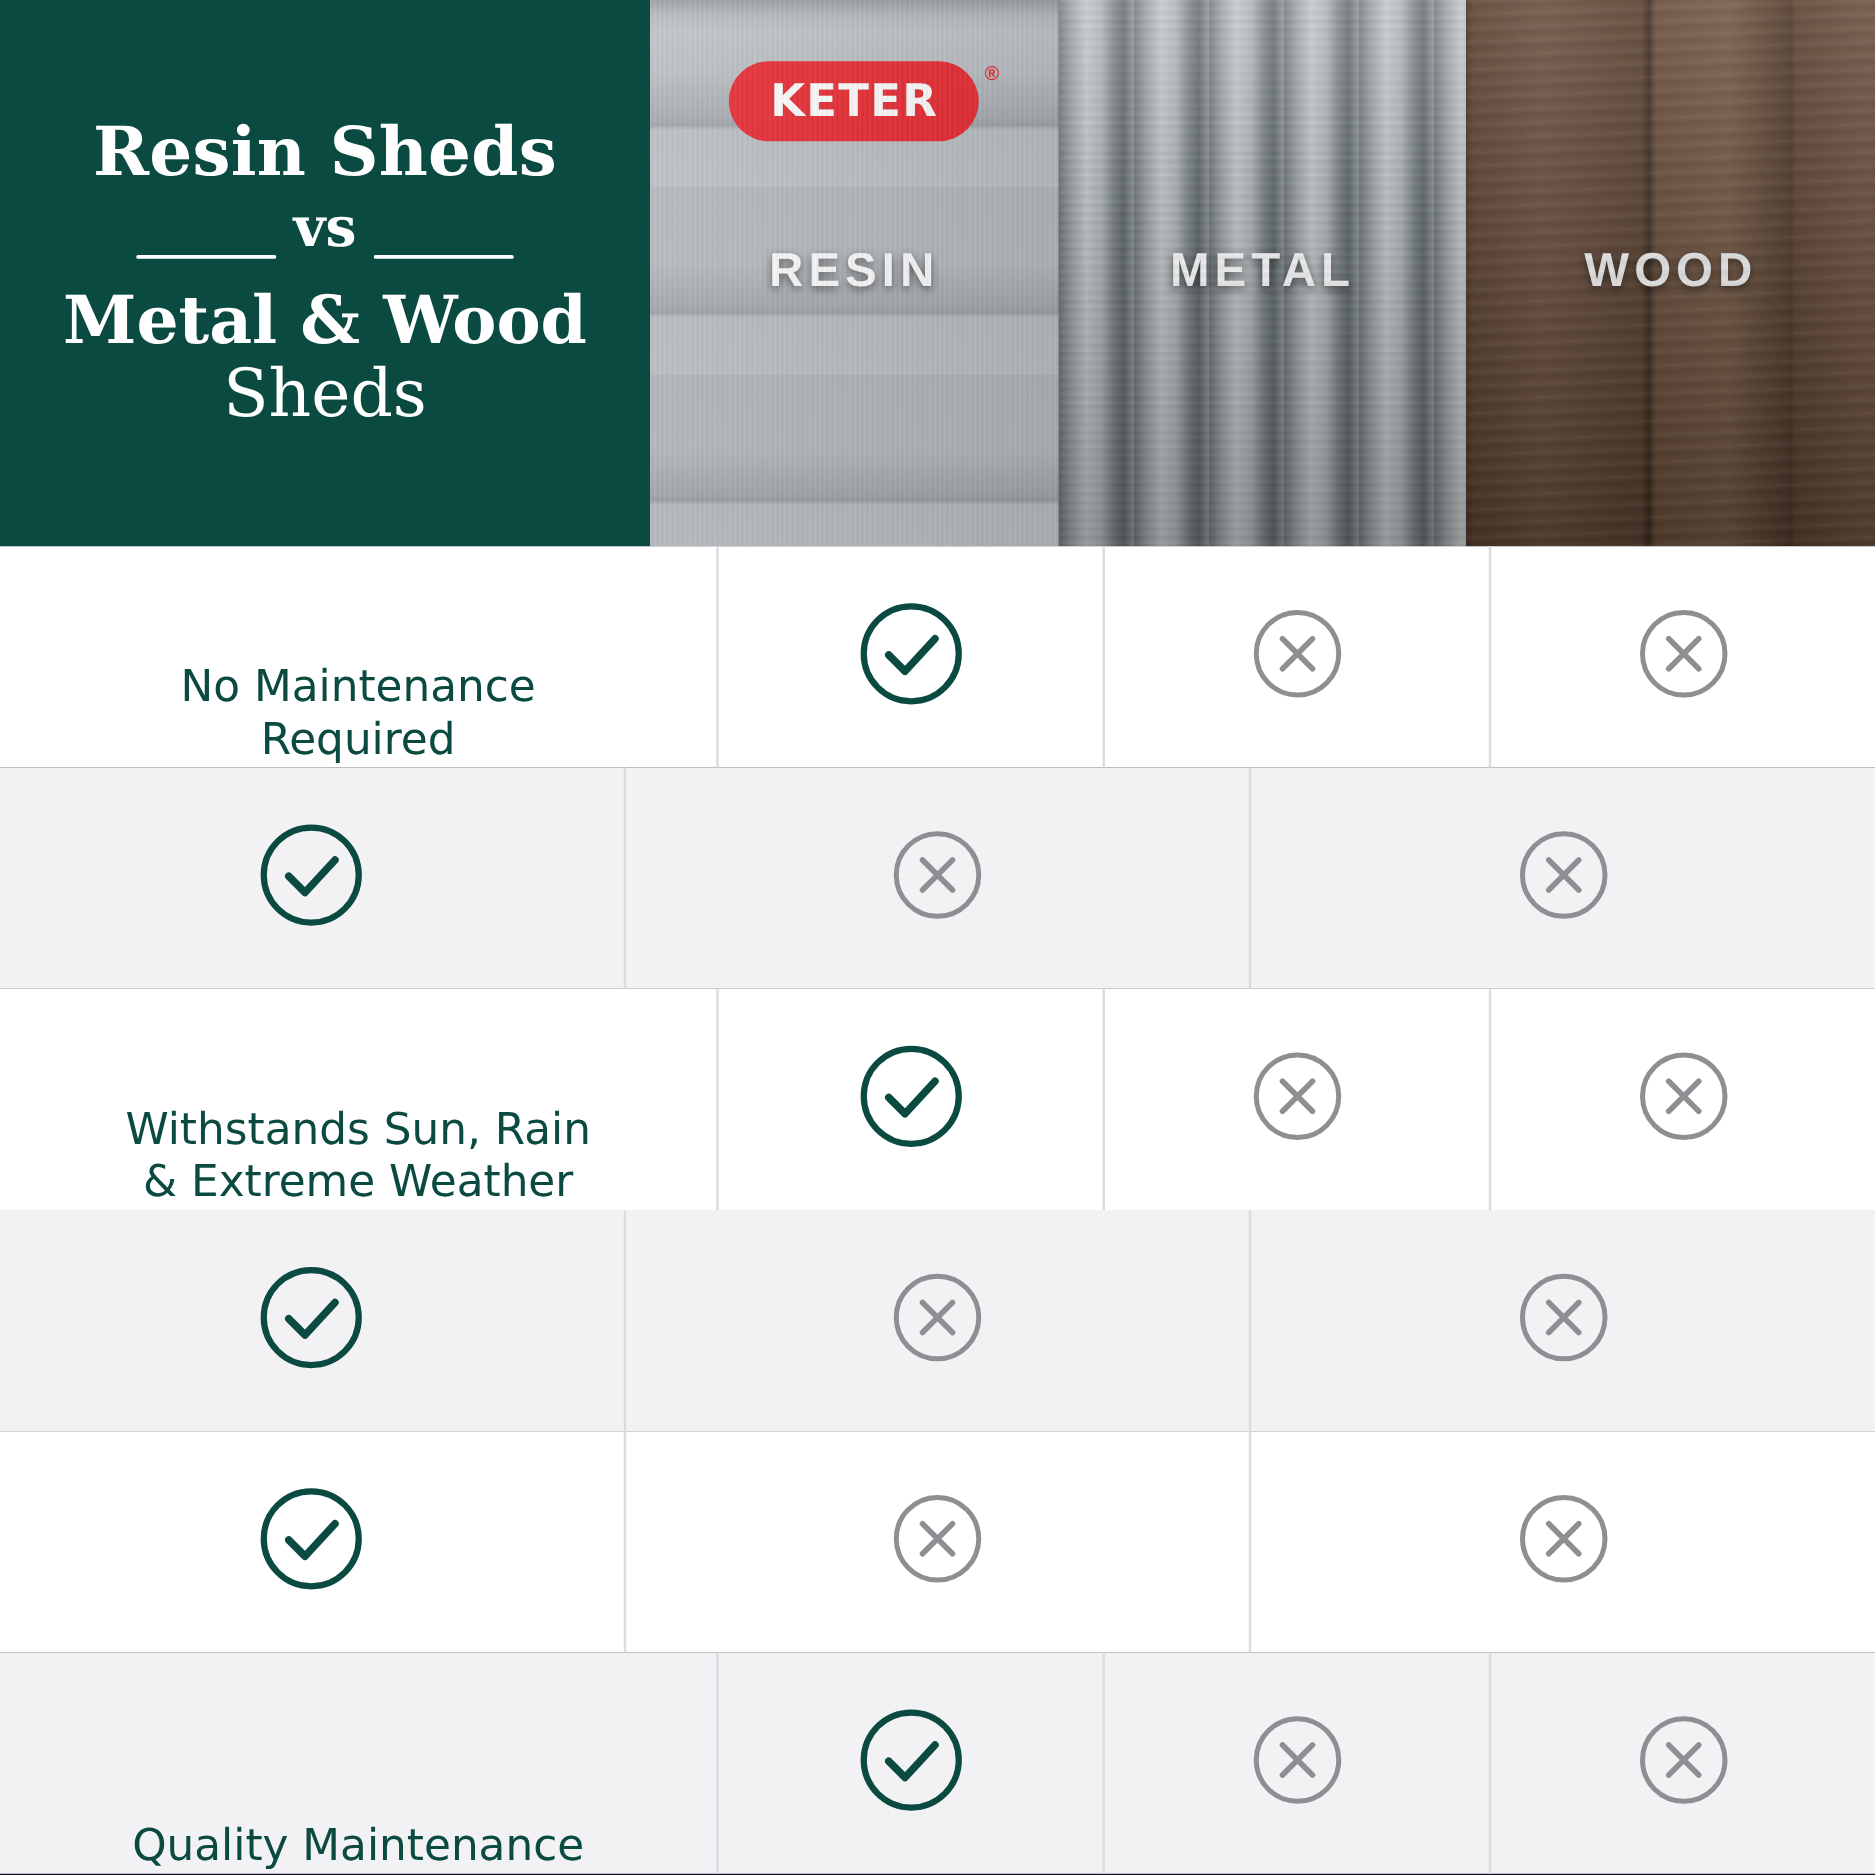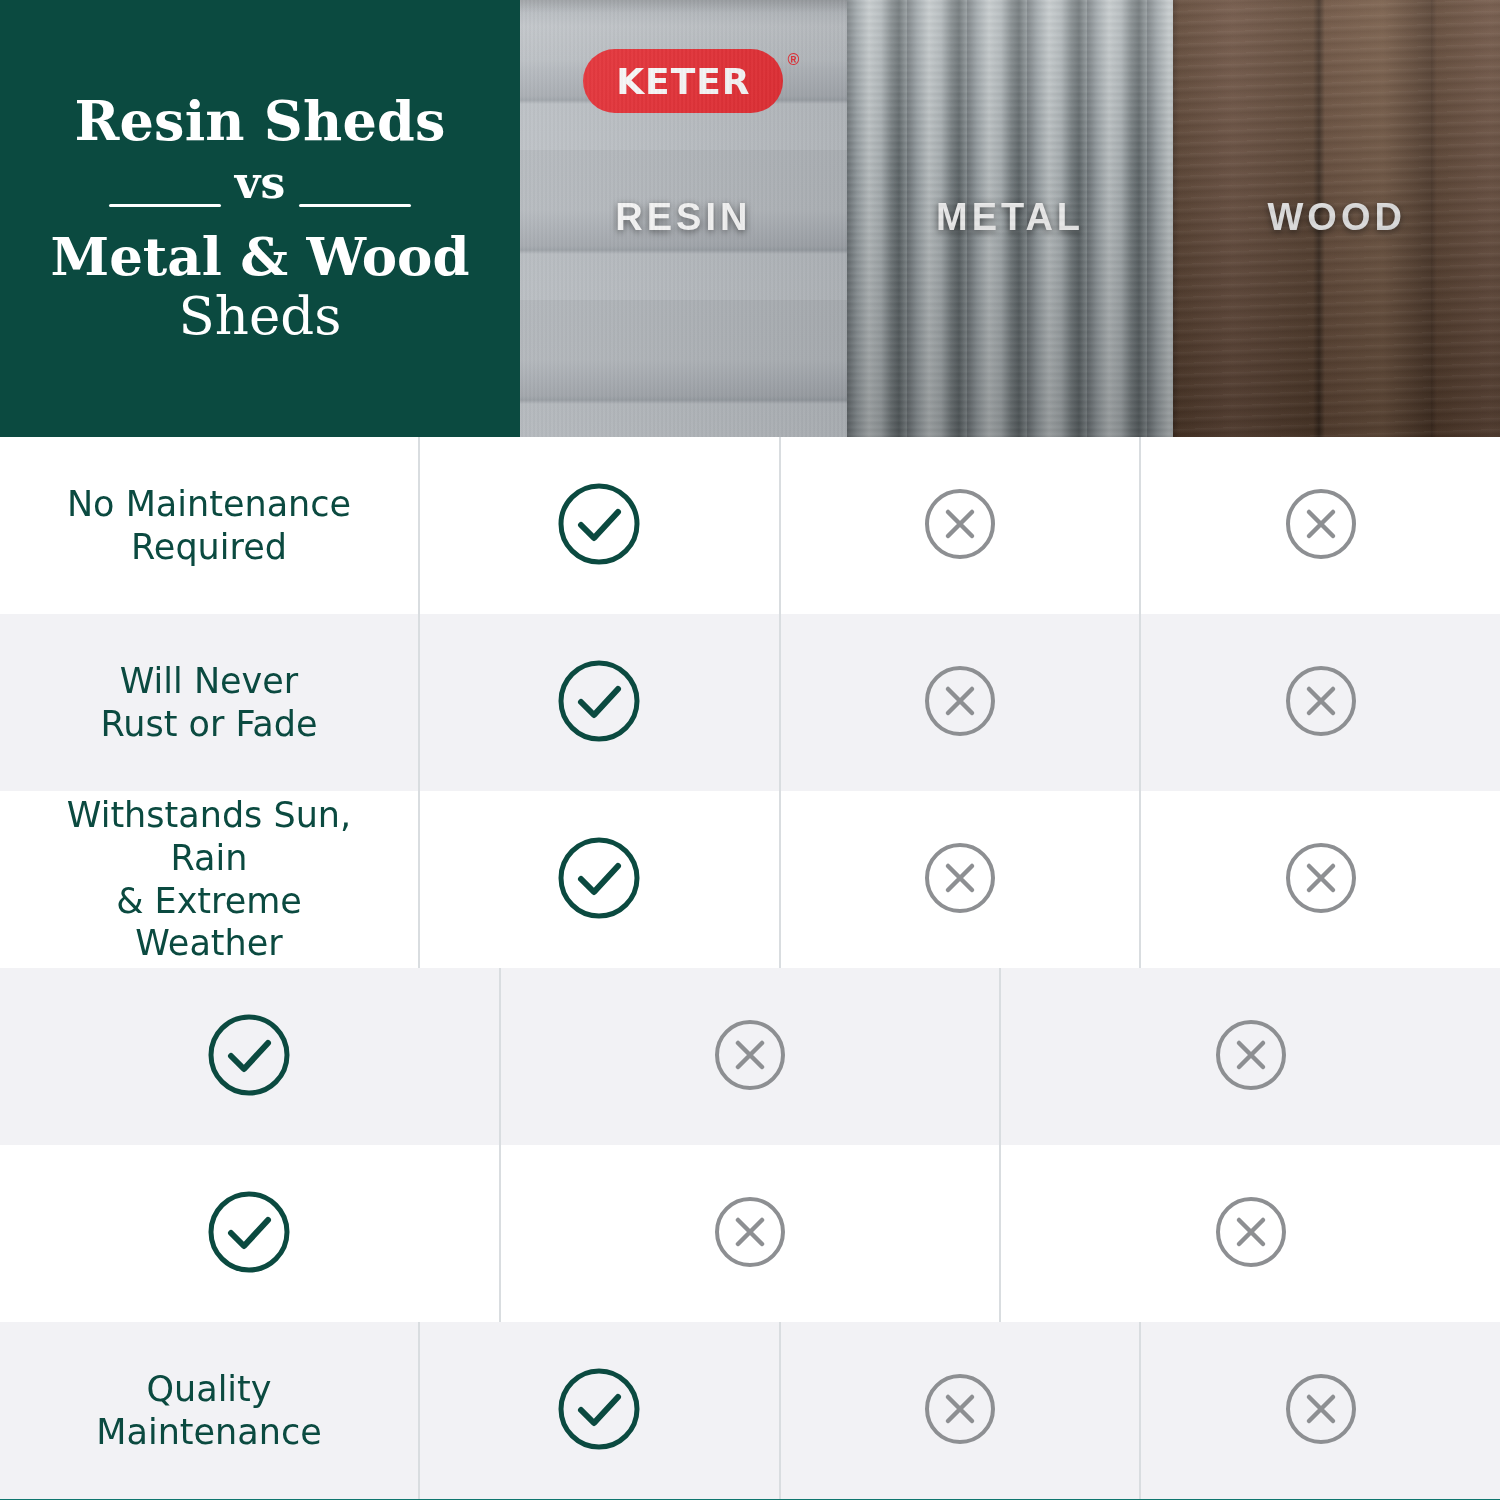--- a/index.html
+++ b/index.html
@@ -10,21 +10,21 @@
   body {
     width: 1500px;
     height: 1500px;
     font-family: "Liberation Sans", sans-serif;
     overflow: hidden;
   }
   .sheet {
     position: relative;
     width: 1500px;
     height: 1500px;
-    background: #0f766e;
+    background: #0f172a;
   }
 
   
   .header {
     position: relative;
     display: flex;
     height: 437px;
     width: 100%;
   }
   .header-title-cell {
@@ -186,23 +186,23 @@
   .row {
     display: flex;
     height: 177px;
     width: 100%;
     box-sizing: border-box;
   }
   .row.odd { background: #ffffff; }
   .row.even { background: #f2f2f5; }
 
   .cell-label {
-    width: 420px;
-    display: flex;
-    align-items: center;
+    width: 575px;
+    display: flex;
+    align-items: flex-end;
     justify-content: center;
     box-sizing: border-box;
     padding: 0 40px;
     border-right: 2px solid #d9dde0;
   }
   .cell-label-text {
     color: #0b4a40;
     font-size: 35px;
     line-height: 1.22;
     text-align: center;
@@ -279,24 +279,20 @@
             </svg></span>
         </div>
         <div class="cell-mark">
           <span class="mark-no"><svg width="80" height="80" viewBox="0 0 80 80" aria-hidden="true">
               <circle cx="40" cy="40" r="33" fill="none" stroke="#8d8f92" stroke-width="4"></circle>
               <path d="M28 28 L52 52 M52 28 L28 52" fill="none" stroke="#8d8f92" stroke-width="4.5" stroke-linecap="round"></path>
             </svg></span>
         </div>
       </div>
       <div class="row even">
-        <div class="cell-label">
-          <div class="cell-label-text">Will Never
-Rust or Fade</div>
-        </div>
         <div class="cell-mark">
           <span class="mark-yes"><svg width="88" height="88" viewBox="0 0 88 88" aria-hidden="true">
               <circle cx="44" cy="44" r="38" fill="none" stroke="#0b4a40" stroke-width="5"></circle>
               <path d="M26 45 L39 58 L63 32" fill="none" stroke="#0b4a40" stroke-width="6" stroke-linecap="round" stroke-linejoin="round"></path>
             </svg></span>
         </div>
         <div class="cell-mark">
           <span class="mark-no"><svg width="80" height="80" viewBox="0 0 80 80" aria-hidden="true">
               <circle cx="40" cy="40" r="33" fill="none" stroke="#8d8f92" stroke-width="4"></circle>
               <path d="M28 28 L52 52 M52 28 L28 52" fill="none" stroke="#8d8f92" stroke-width="4.5" stroke-linecap="round"></path>

